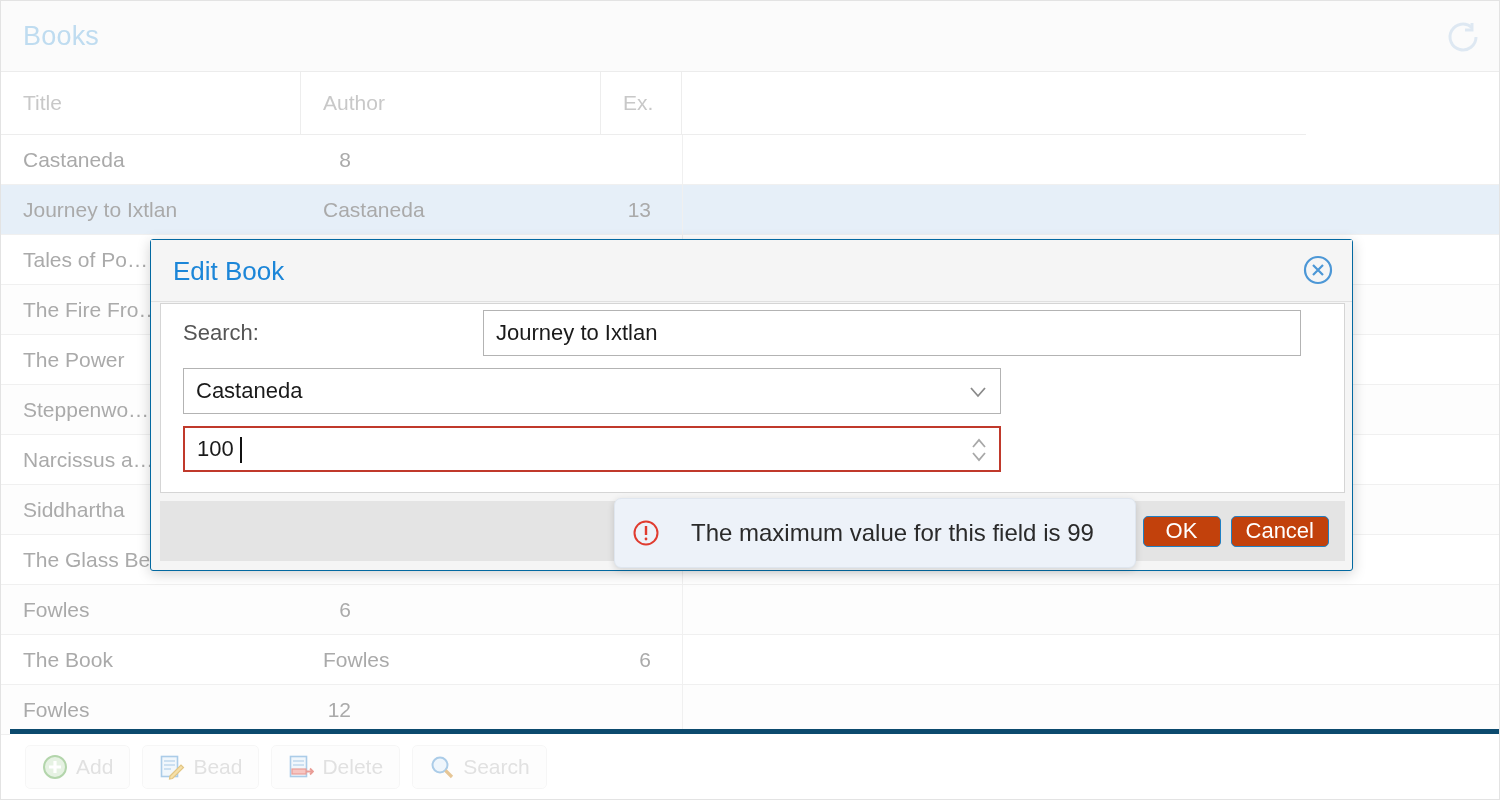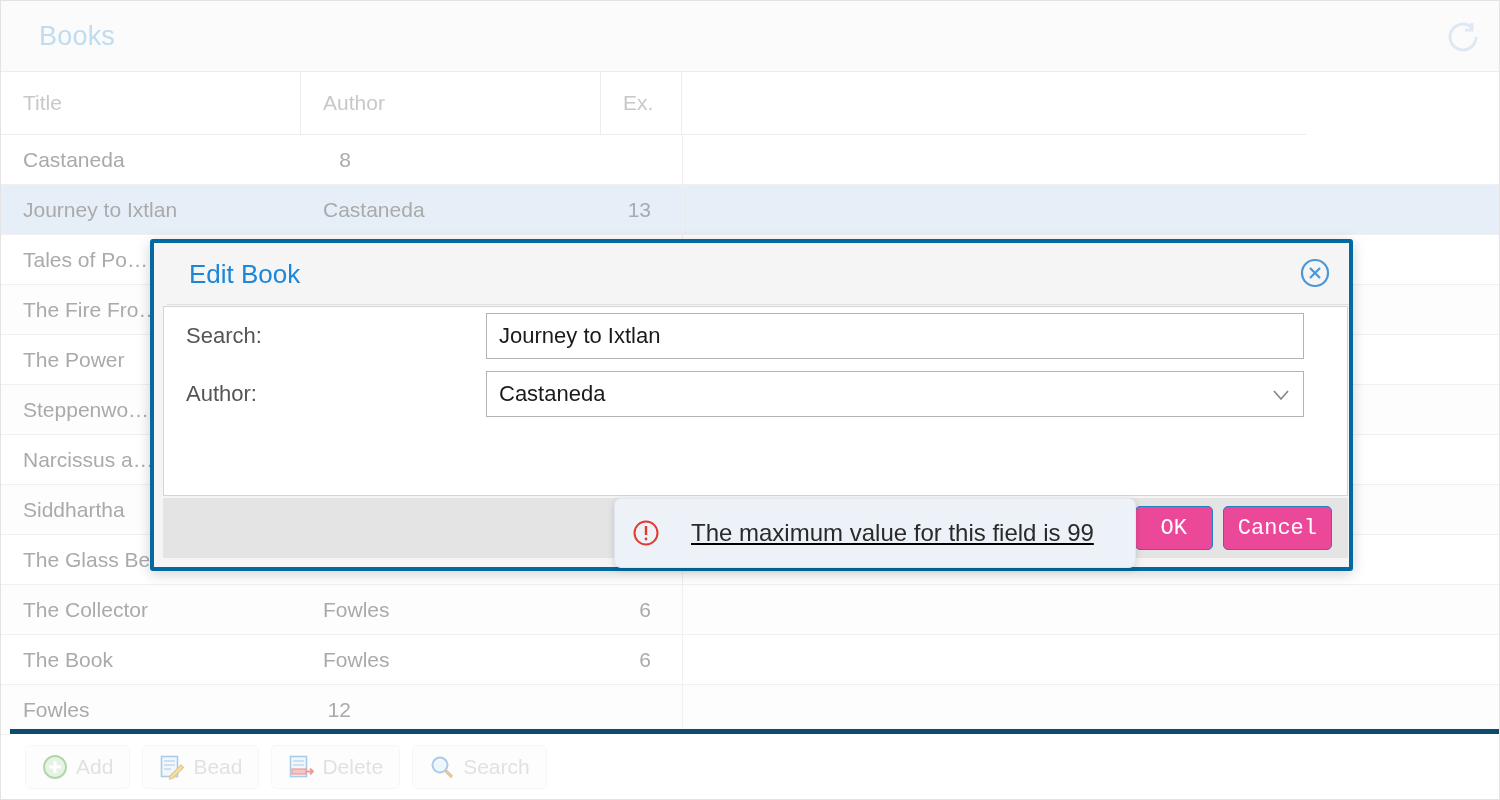--- a/index.html
+++ b/index.html
@@ -23,21 +23,21 @@
   
   .titlebar {
     position: absolute;
     left: 0; top: 0;
     width: 1500px; height: 71px;
     background: #fbfbfb;
     border-bottom: 1px solid #ececec;
   }
   .titlebar-title {
     position: absolute;
-    left: 38px; top: 20px;
+    left: 22px; top: 20px;
     font-size: 27px;
     color: #bfdcf0;
     letter-spacing: 0.2px;
     text-align: right;
   }
   .refresh-icon {
     position: absolute;
     right: 18px; top: 16px;
     width: 40px; height: 40px;
     opacity: 0.9;
@@ -132,24 +132,23 @@
     opacity: 0.65;
   }
   .tbtn .ticon { width: 26px; height: 26px; flex: 0 0 26px; }
 
   
   .dialog {
     position: absolute;
     left: 149px; top: 238px;
     width: 1203px; height: 332px;
     background: #f5f5f5;
-    border: 4px solid #0369a1;
+    border: 1px solid #0369a1;
     border-radius: 3px;
     box-shadow: 0 3px 14px rgba(0,0,0,0.18);
-    padding-left: 13px;
   }
   .dlg-header {
     position: relative;
     height: 62px;
     background: #f5f5f5;
     border-bottom: 1px solid #e0e0e0;
   }
   .dlg-title {
     position: absolute;
     left: 22px; top: 16px;
@@ -217,46 +216,45 @@
     left: 9px; bottom: 9px;
     width: 1185px; height: 60px;
     background: #e4e4e4;
     display: flex;
     align-items: center;
     justify-content: flex-end;
     padding-right: 16px;
     gap: 10px;
   }
   .dbtn {
-    height: 44px;
+    height: 31px;
     min-width: 78px;
     border: 1px solid #1f80c4;
     border-radius: 5px;
-    background: #ec4899;
+    background: #c2410c;
     color: #ffffff;
     font-size: 22px;
-    font-family: Liberation Mono, monospace;
+    font-family: Liberation Sans, sans-serif;
     cursor: pointer;
     padding: 0 14px;
   }
 
   
   .err-tooltip {
     position: absolute;
     left: 613px; top: 497px;
     width: 522px; height: 70px;
     background: #edf2f9;
     border: 1px solid #dfe6ef;
     border-radius: 7px;
     box-shadow: 0 2px 7px rgba(0,0,0,0.14);
     display: flex;
     align-items: center;
     padding-left: 16px;
     gap: 30px;
-    text-decoration: underline;
   }
   .err-icon { width: 30px; height: 30px; flex: 0 0 30px; }
   .err-text { font-size: 24px; color: #2a2a2a; }
 </style>
 </head>
 <body>
 
 <div id="app">
 
   <div class="titlebar">
@@ -325,21 +323,20 @@
         <div class="cell c-ex"></div>
         <div class="cell c-pad"></div>
       </div>
       <div class="row">
         <div class="cell c-title">The Glass Bead Gam…</div>
         <div class="cell c-author">Hesse</div>
         <div class="cell c-ex"></div>
         <div class="cell c-pad"></div>
       </div>
       <div class="row alt">
-        <div class="cell c-title">The Collector</div>
         <div class="cell c-author">Fowles</div>
         <div class="cell c-ex">6</div>
         <div class="cell c-pad"></div>
       </div>
       <div class="row">
         <div class="cell c-title">The Book</div>
         <div class="cell c-author">Fowles</div>
         <div class="cell c-ex">6</div>
         <div class="cell c-pad"></div>
       </div>
@@ -399,32 +396,41 @@
     <div class="dlg-body">
 
       <div class="field-row">
         <div class="field-label">Search:</div>
         <div class="field-ctrl">
           <input class="txt-input" type="text" value="Journey to Ixtlan" style="">
         </div>
       </div>
 
       <div class="field-row">
-        <div class="field-label">Author:</div>
         <div class="field-ctrl">
           <input class="txt-input" type="text" value="Castaneda" style="">
           <span class="sel-chevron">
             <svg width="18" height="12" viewBox="0 0 18 12">
               <path d="M2 2 L9 10 L16 2" fill="none" stroke="#8a8a8a" stroke-width="1.8"></path>
             </svg>
           </span>
         </div>
       </div>
 
       <div class="field-row">
+        <div class="field-ctrl">
+          <input class="txt-input error-field" type="text" value="100" style="">
+          <span class="caret"></span>
+          <span class="spinner">
+            <svg width="20" height="28" viewBox="0 0 20 28">
+              <path d="M4 11 L10 4 L16 11" fill="none" stroke="#a8a8a8" stroke-width="1.8"></path>
+              <path d="M4 17 L10 24 L16 17" fill="none" stroke="#a8a8a8" stroke-width="1.8"></path>
+            </svg>
+          </span>
+        </div>
       </div>
 
     </div>
 
     <div class="dlg-footer">
       <button class="dbtn">OK</button>
       <button class="dbtn">Cancel</button>
     </div>
   </div>
 

